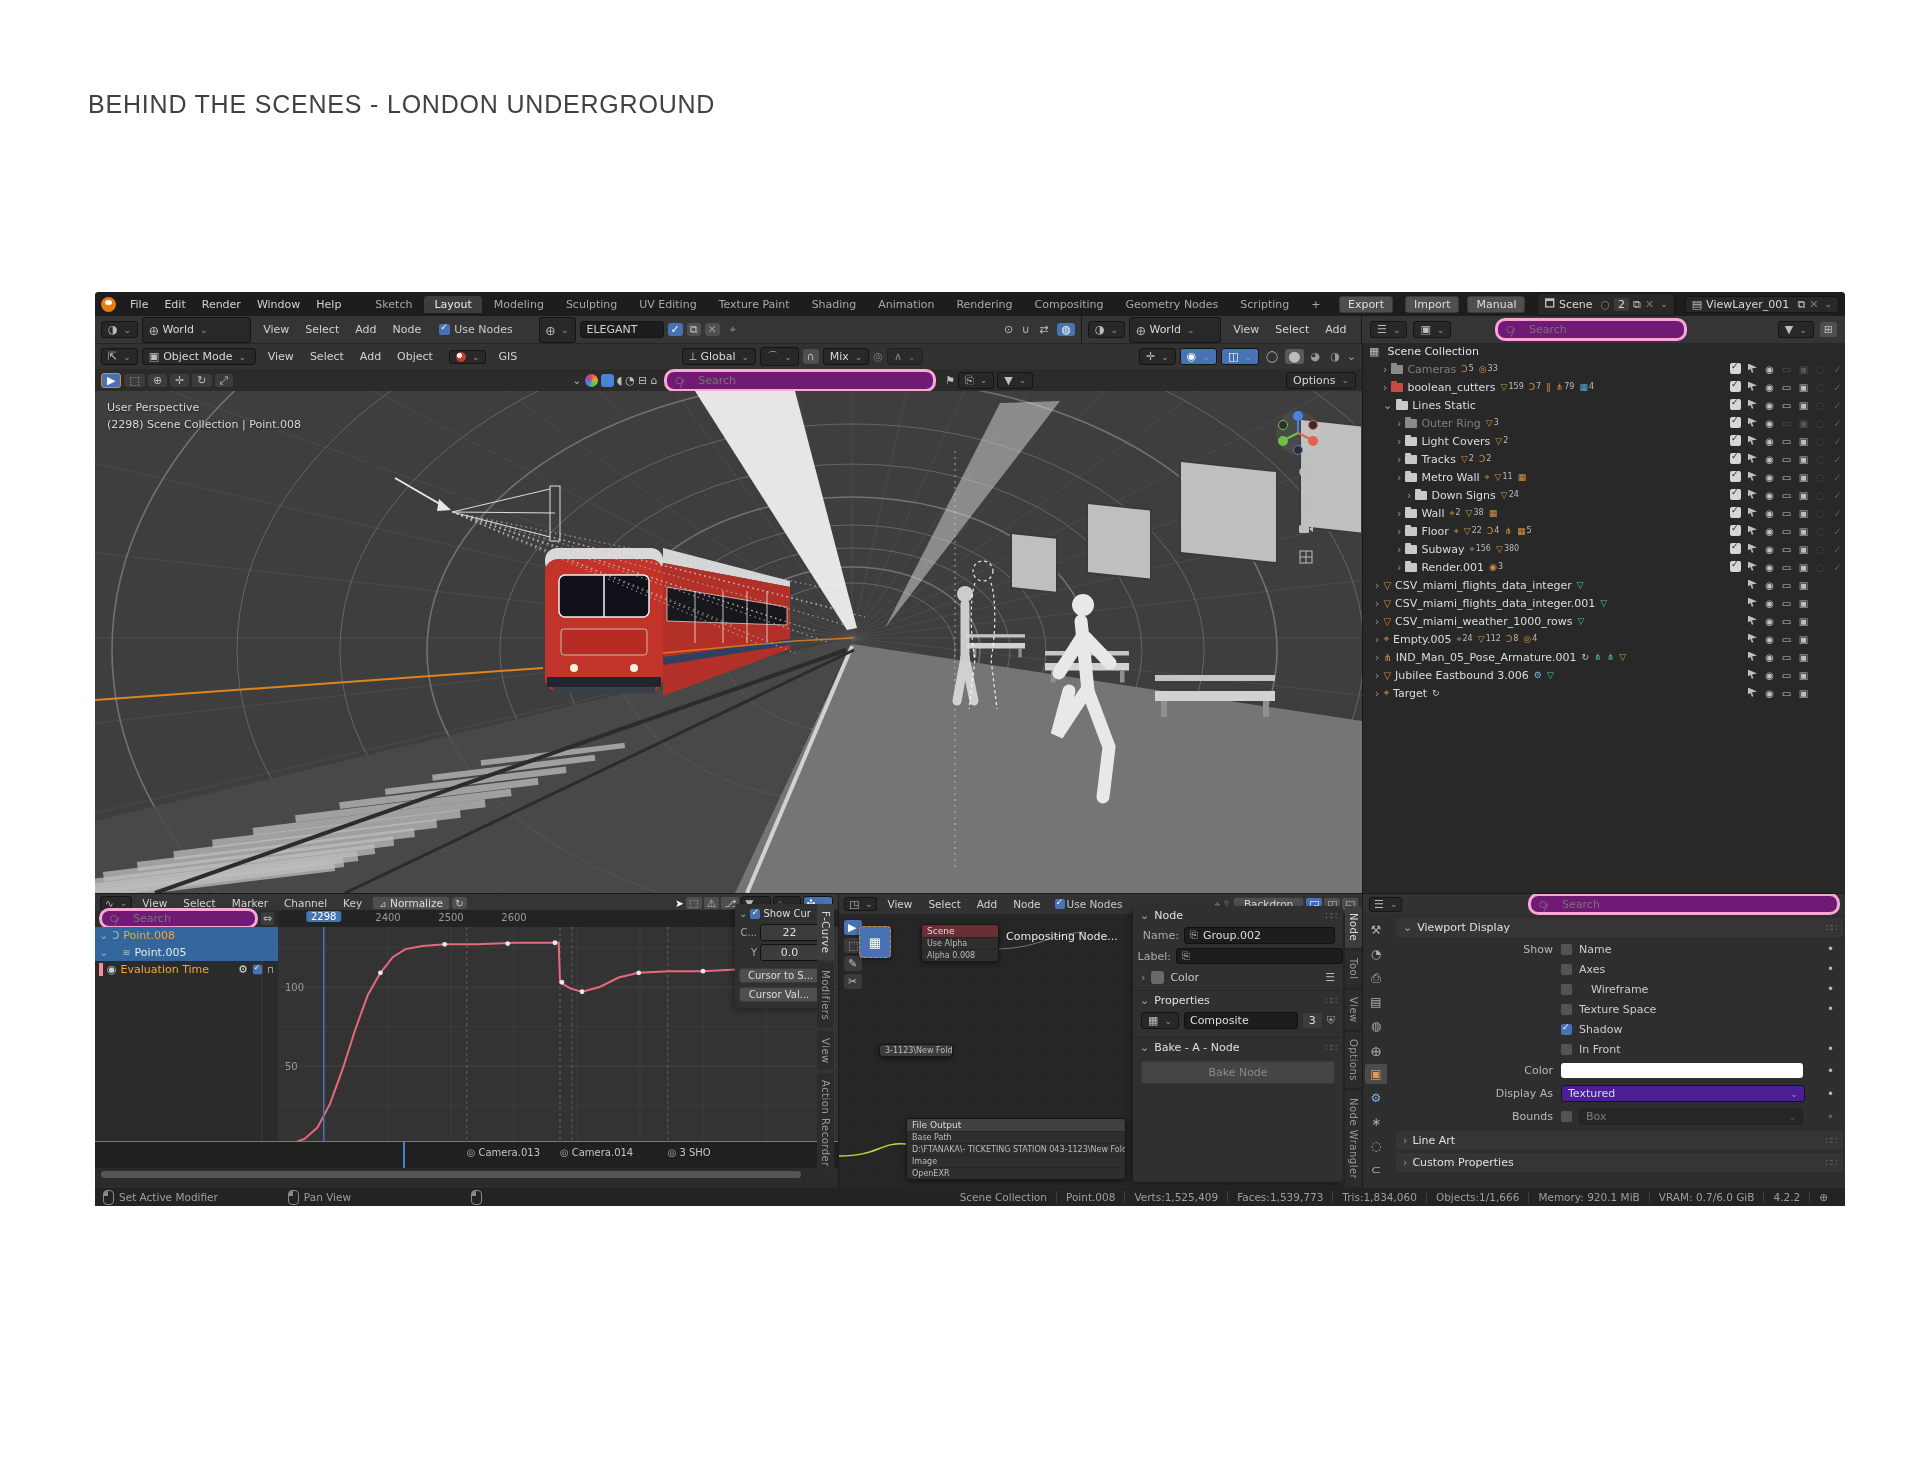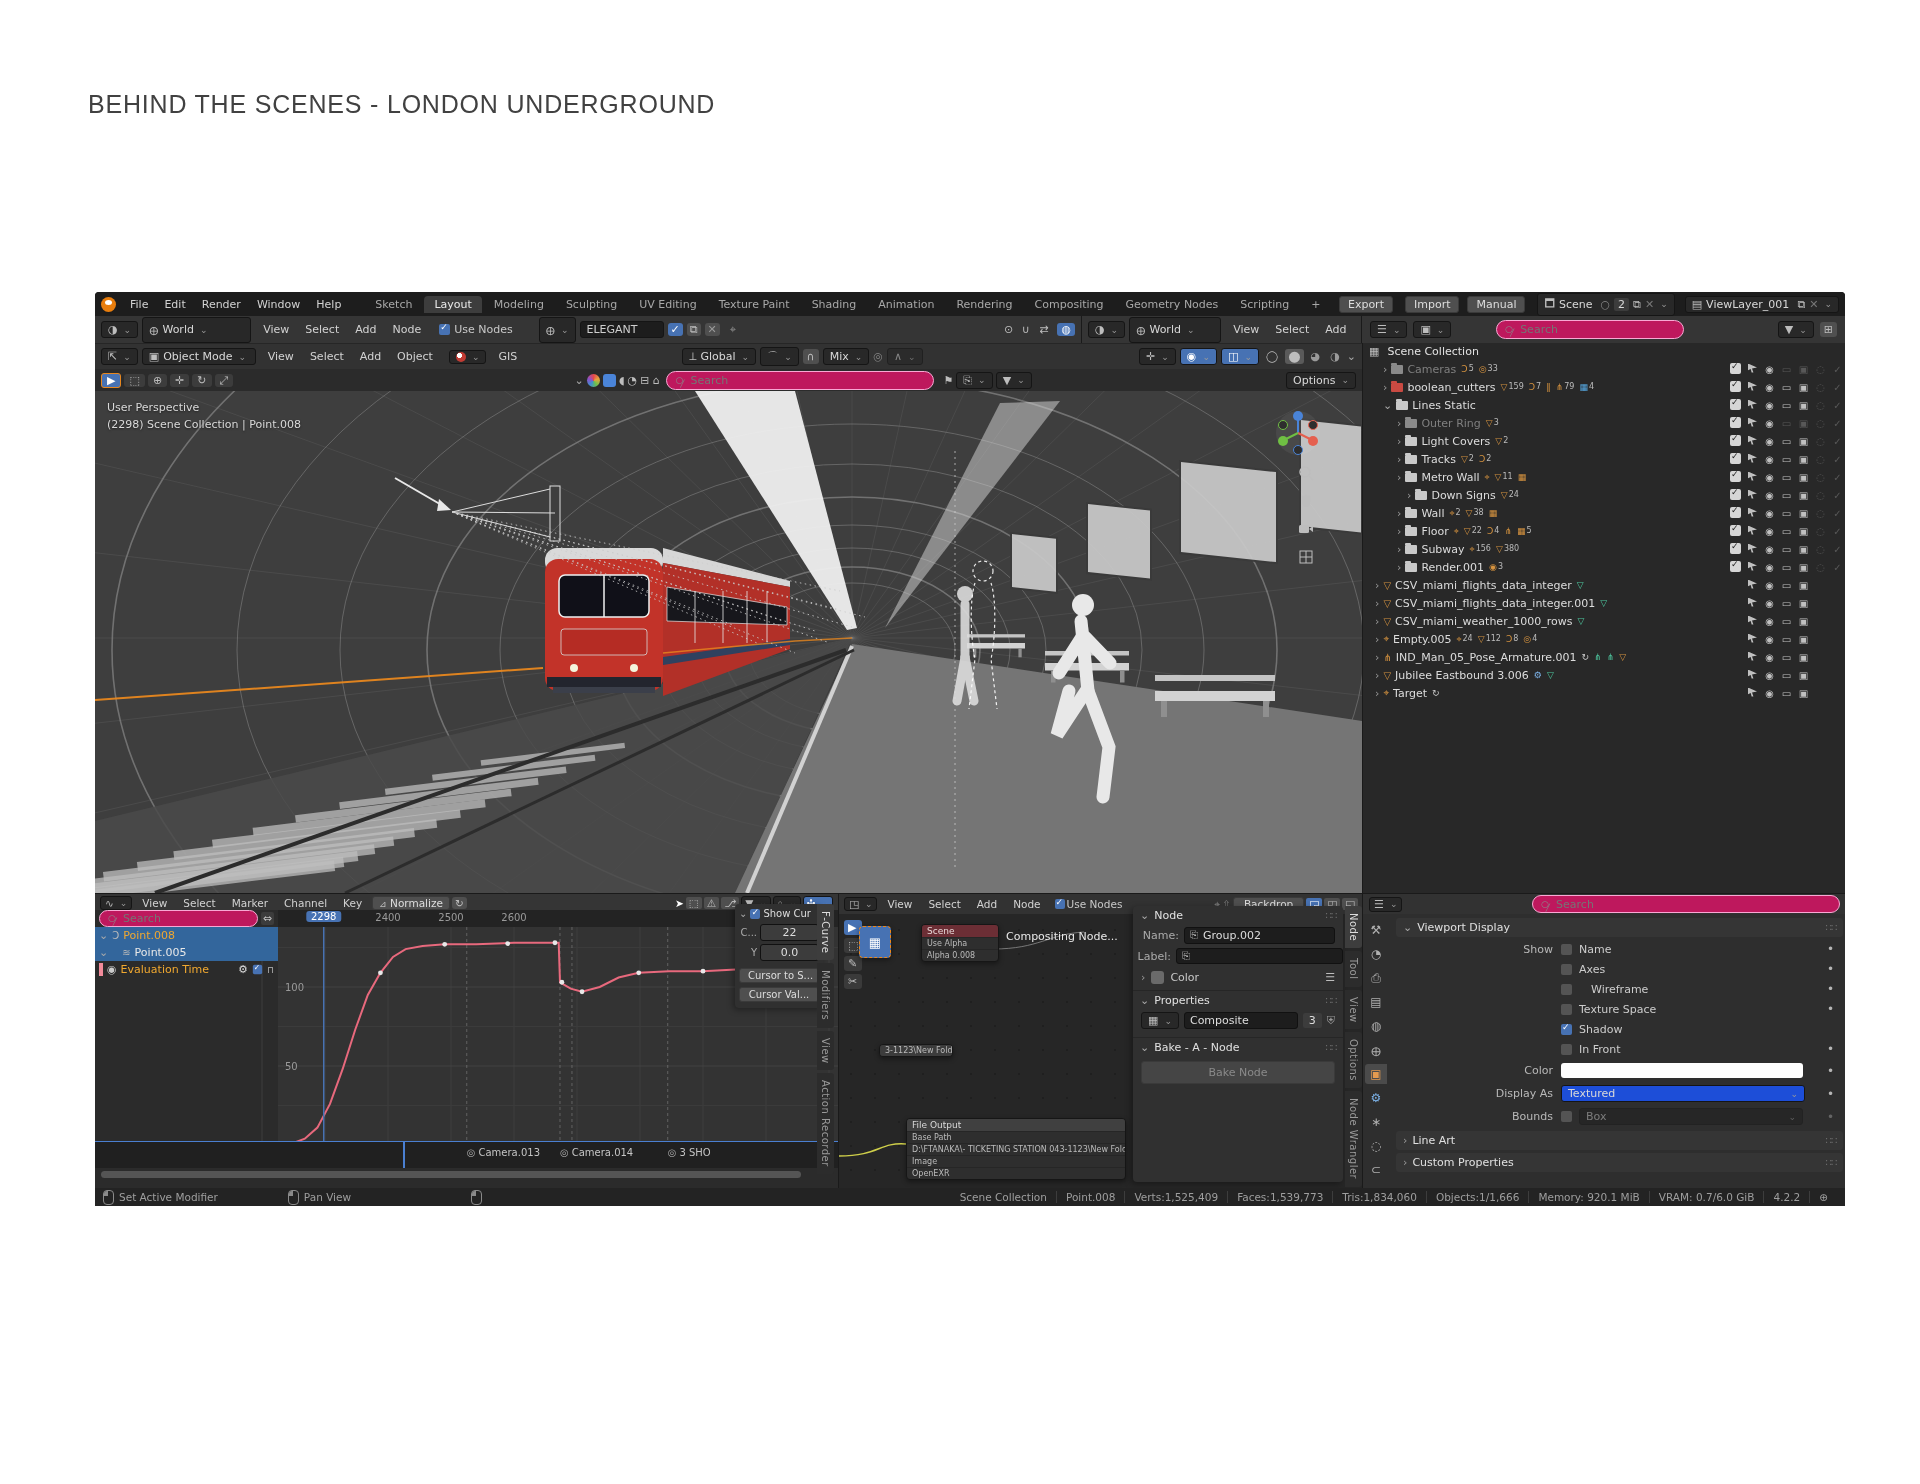--- a/index.html
+++ b/index.html
@@ -20,21 +20,21 @@
       align-items:center;gap:4px;padding:1px 6px;color:#d8d8d8;}
   .dd::after{content:"⌄";color:#999;font-size:9px;margin-left:2px;}
   .field{background:#1d1d1d;border:1px solid #151515;border-radius:3px;color:#cfcfcf;padding:1px 6px;}
   .btn{background:#4f4f4f;border:1px solid #3a3a3a;border-radius:3px;padding:1px 8px;color:#ddd;}
   .cb{width:11px;height:11px;border-radius:2px;background:#545454;display:inline-block;position:relative;flex:none;}
   .cb.on{background:#4772b3;}
   .cb.on::after{content:"✓";position:absolute;left:1px;top:-2px;font-size:9px;color:#fff;}
   .cb.lt{background:#d6d6d6;}
   .cb.lt::after{content:"✓";position:absolute;left:1px;top:-2px;font-size:9px;color:#222;}
   .icon{display:inline-block;color:#bdbdbd;}
-  .searchbox{display:flex;align-items:center;gap:4px;background:#be185d;border:1px solid #f9a8d4;
+  .searchbox{display:flex;align-items:center;gap:12px;background:#701a75;border:3px solid #f9a8d4;
              border-radius:10px;padding:1px 8px;}
   .searchbox input{background:none;border:none;outline:none;color:#bbb;font-size:11px;width:100%;
                    font-family:"DejaVu Sans",sans-serif;}
   .mag::before{content:"○";font-size:9px;color:#8a8a8a;}
   .mag::after{content:"╱";font-size:7px;color:#8a8a8a;margin-left:-3px;vertical-align:-3px;}
   .car-d::before{content:"⌄";color:#aaa;}
   .car-r::before{content:"›";color:#999;}
   .vtab{writing-mode:vertical-rl;background:#2c2c2c;color:#9a9a9a;border-radius:0 3px 3px 0;
         padding:7px 3px;font-size:10px;margin-bottom:3px;letter-spacing:.5px;}
   .vtab.on{background:#3d3d3d;color:#ddd;}
@@ -1191,21 +1191,21 @@
               <span class="dot-anim" style="margin-right: 12px;">•</span>
             </div>
             <div style="display: flex; align-items: center; height: 23px;">
               <span style="width: 160px; text-align: right; color: rgb(184, 184, 184); padding-right: 8px;">Color</span>
               <span style="width: 242px; height: 15px; background: rgb(255, 255, 255); border-radius: 3px;"></span>
               <span style="flex: 1 1 0%;"></span>
               <span class="dot-anim" style="margin-right: 12px;">•</span>
             </div>
             <div style="display: flex; align-items: center; height: 23px;">
               <span style="width: 160px; text-align: right; color: rgb(184, 184, 184); padding-right: 8px;">Display As</span>
-              <span class="dd" style="width: 230px; justify-content: space-between; background: #1d4ed8;">
+              <span class="dd" style="width: 230px; justify-content: space-between; background: #4c1d95;">
                 <span>Textured</span>
               </span>
               <span style="flex: 1 1 0%;"></span>
               <span class="dot-anim" style="margin-right: 12px;">•</span>
             </div>
             <div style="display: flex; align-items: center; height: 23px;">
               <span style="width: 160px; text-align: right; color: rgb(184, 184, 184); padding-right: 8px;">Bounds</span>
               <span class="cb"></span>
               <span class="dd" style="width: 210px; margin-left: 7px; justify-content: space-between; opacity: 0.45; background: rgb(29, 29, 29);">
                 <span>Box</span>

